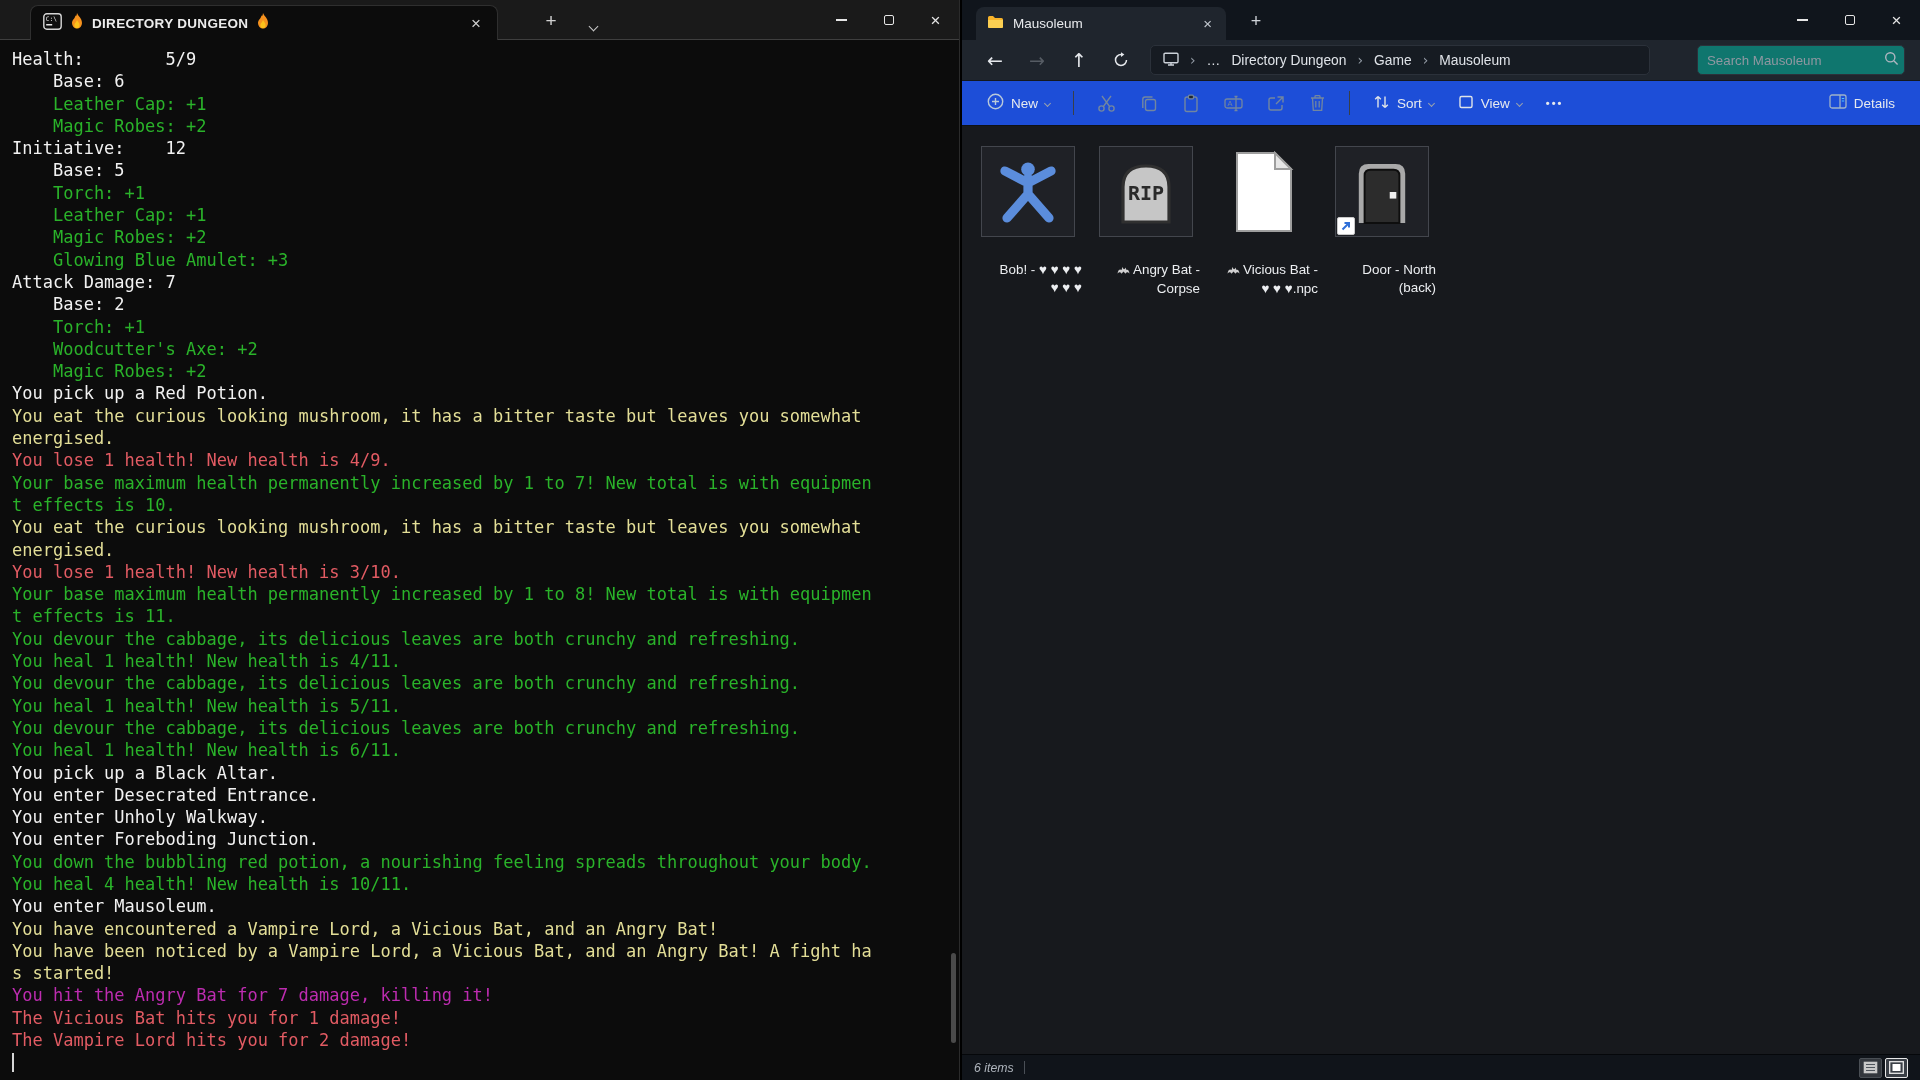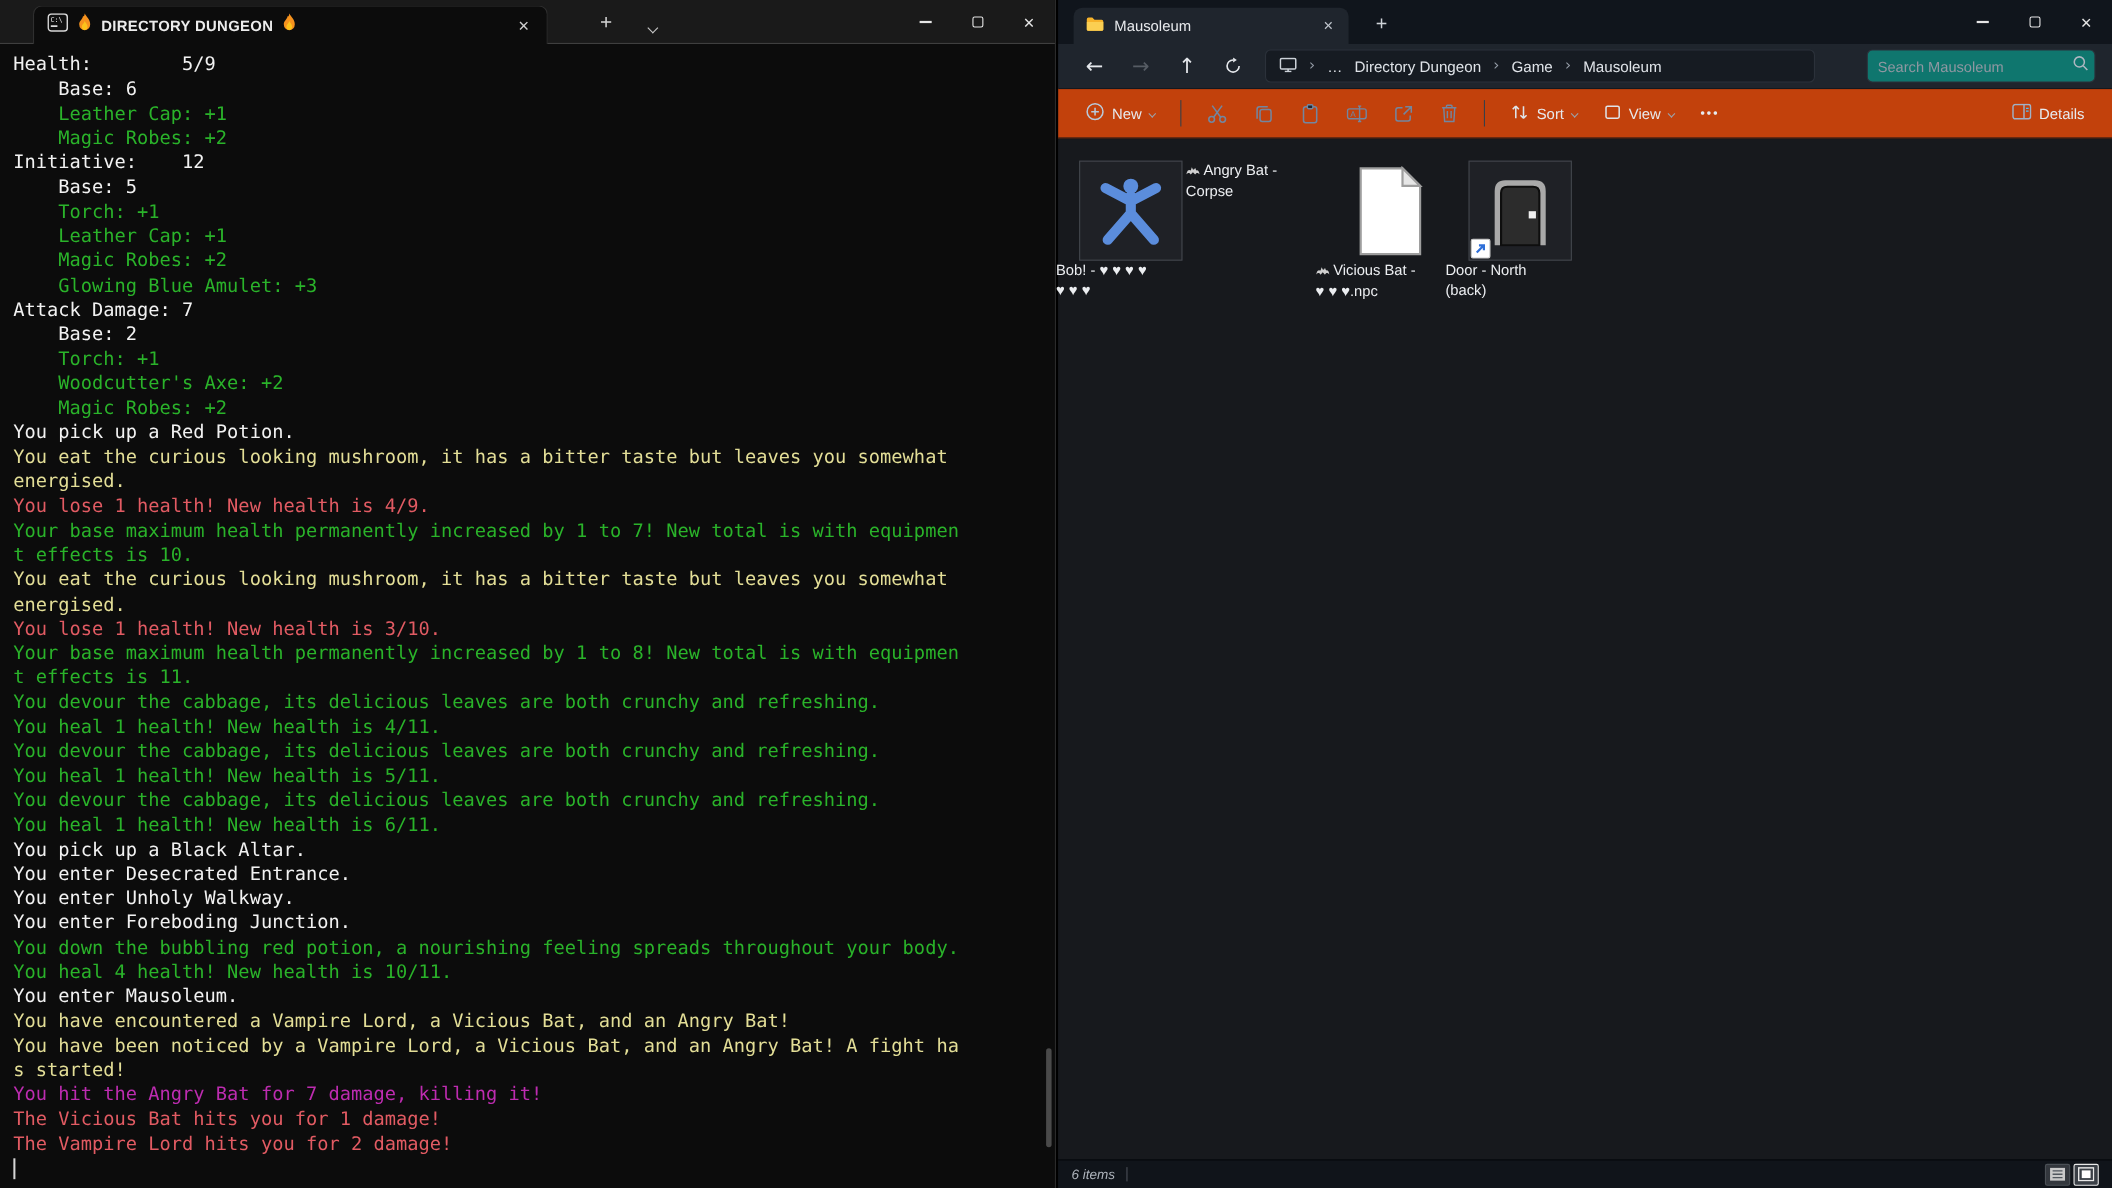--- a/index.html
+++ b/index.html
@@ -58,37 +58,37 @@
   .crumbbar { margin-left:8px; width:500px; height:30px; background:#161b22; border:1px solid #2b313a;
               border-radius:5px; display:flex; align-items:center; gap:11px; padding:0 12px;
               color:#dfe3e8; font-size:13.8px; white-space:nowrap; overflow:hidden; }
   .crumb-chev { color:#949ca6; font-size:14px; font-family:"DejaVu Sans",sans-serif; }
   .searchbox { position:absolute; left:735px; top:5px; width:208px; height:30px; background:#0f766e;
                border:1px solid #2b313a; border-radius:5px; display:flex; align-items:center; padding:0 9px; }
   .searchbox input { flex:1; background:transparent; border:none; outline:none; color:#c7ccd3;
                      font-size:13.3px; font-family:"Liberation Sans",sans-serif; }
   .searchbox input::placeholder { color:#8f97a1; }
 
-  .e-toolbar { position:absolute; top:80px; left:0; right:0; height:46px; background:#c2410c;
+  .e-toolbar { position:absolute; top:80px; left:0; right:0; height:46px; background:#1d4ed8;
                border-top:1px solid #14181e; border-bottom:1px solid #0f1216;
                display:flex; align-items:center; padding:0 16px; gap:6px; color:#e7eaee; font-size:13.5px; }
   .tbtn { display:flex; align-items:center; gap:7px; padding:6px 9px; border-radius:4px; }
   .tsep { width:1px; height:24px; background:#383f48; margin:0 8px; }
   .dots { color:#e7eaee; letter-spacing:2px; font-weight:700; font-size:11px; }
   .tb-right { margin-left:auto; display:flex; align-items:center; gap:7px; }
 
   .e-content { position:absolute; top:127px; bottom:26px; left:0; right:0; background:#17191d;
                padding:19px 0 0 19px; }
   .file-row { display:flex; gap:24px; }
   .file-item { width:94px; display:flex; flex-direction:column; align-items:center; }
   .thumb { width:94px; height:91px; display:flex; align-items:center; justify-content:center; position:relative; }
   .thumb.bordered { background:#1f2126; border:1px solid #43464d; }
   .shortcut-overlay { position:absolute; left:1px; bottom:1px; width:18px; height:18px; background:#fff;
                       border:1px solid #c9c9c9; border-radius:2px; display:flex; align-items:center; justify-content:center; }
-  .flabel { margin-top:0; width:122px; margin-left:-14px; text-align:left; color:#eceef1;
+  .flabel { margin-top:24px; width:122px; margin-left:-14px; text-align:right; color:#eceef1;
             font-size:13.4px; line-height:18px; }
   .flabel .pfx { display:inline-block; vertical-align:-1px; margin-right:3px; }
 
   .e-status { position:absolute; bottom:0; left:0; right:0; height:26px; background:#10141a;
               border-top:1px solid #05070a; display:flex; align-items:center; padding:0 12px;
               color:#aeb4bc; font-size:12.3px;font-style:italic; }
   .st-div { width:1px; height:13px; background:#4a4f56; margin-left:10px; }
   .st-right { margin-left:auto; display:flex; gap:3px; }
   .stbtn { width:23px; height:20px; display:flex; align-items:center; justify-content:center;
            background:#33373d; border:1px solid #4a4f55; border-radius:2px; }
@@ -281,20 +281,26 @@
               <circle cx="16" cy="4.6" r="3.4" fill="#5b8ddc"></circle>
               <path d="M16 9 L16 17 M16 11.5 L4.5 5.5 M16 11.5 L27.5 5.5 M16 17 L5.5 29 M16 17 L26.5 29" stroke="#5b8ddc" stroke-width="4.6" stroke-linecap="round" fill="none"></path>
             </svg>
           </div>
           <div class="flabel">
             <div>Bob! - ♥ ♥ ♥ ♥</div>
             <div>♥ ♥ ♥</div>
           </div>
         </div>
         <div class="file-item">
+          <div class="thumb bordered">
+            <svg width="64" height="66" viewBox="0 0 32 33">
+              <path d="M4.5 31.5 V14 Q4.5 3.5 16 3.5 Q27.5 3.5 27.5 14 V31.5 Z" fill="#c6c6c6" stroke="#303030" stroke-width="1.6"></path>
+              <text x="16" y="20.5" text-anchor="middle" font-size="10" font-weight="bold" fill="#2a2a2a" font-family="DejaVu Sans Mono,monospace">RIP</text>
+            </svg>
+          </div>
           <div class="flabel">
             <div><span class="pfx"><svg width="13" height="10" viewBox="0 0 13 10">
                   <path d="M0.5 8.5 C1.5 3.5 3.5 4.5 4.5 5 L5.5 2 L6.5 4 C7.3 4.4 8 4 8.5 2.5 L9.5 5 C10.5 4.5 11.8 4.5 12.5 8.5 C10.5 6.5 9.5 7 8.5 8.7 L6.5 6.6 L4.5 8.7 C3.5 7 2.5 6.5 0.5 8.5 Z" fill="#cfcfcf"></path>
                 </svg></span>Angry Bat -</div>
             <div>Corpse</div>
           </div>
         </div>
         <div class="file-item">
           <div class="thumb">
             <svg width="62" height="82" viewBox="0 0 31 41">

